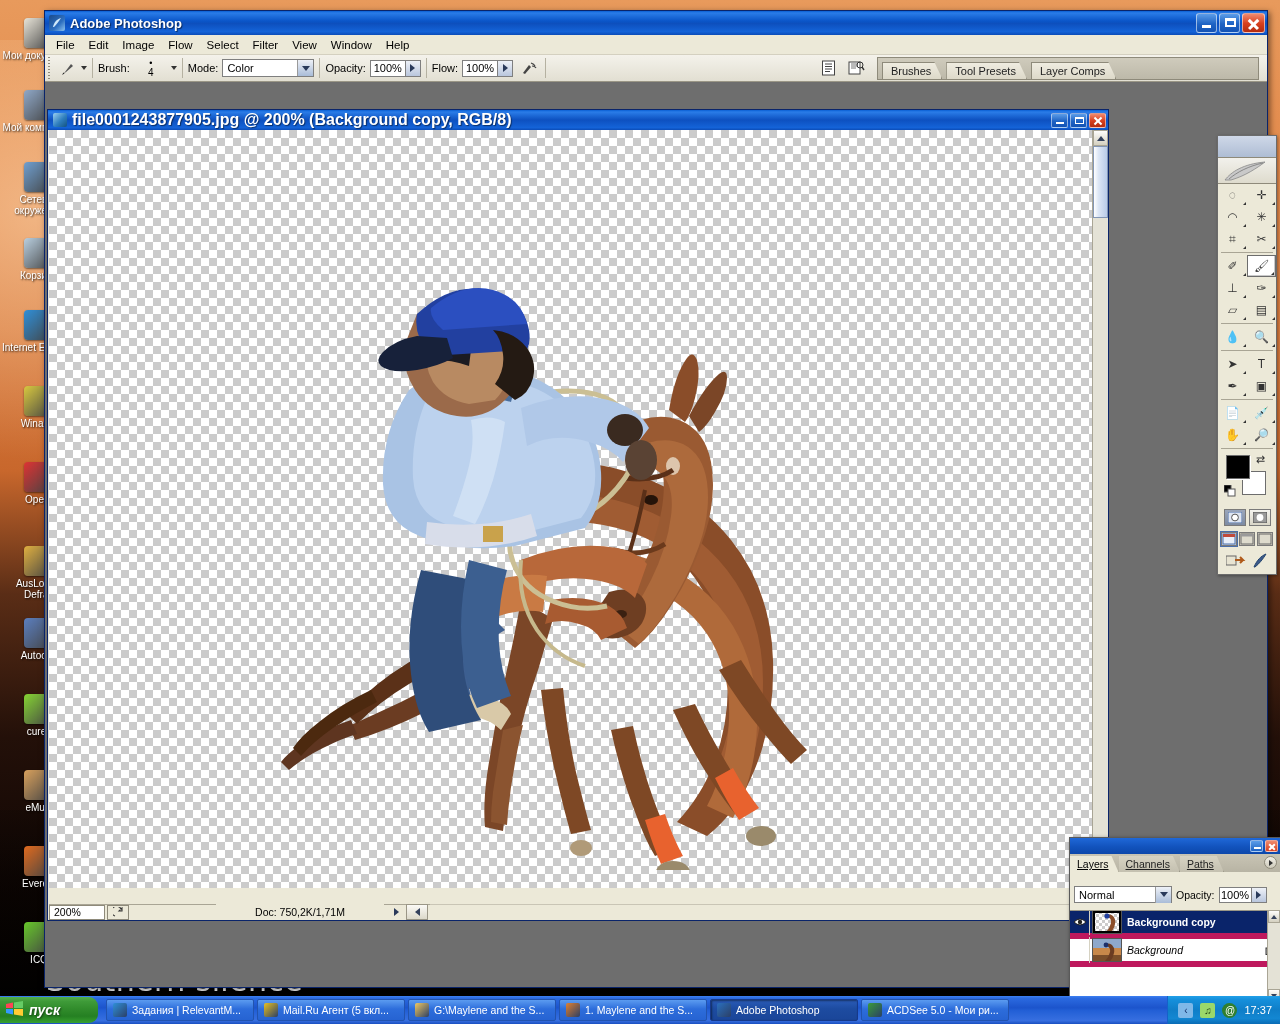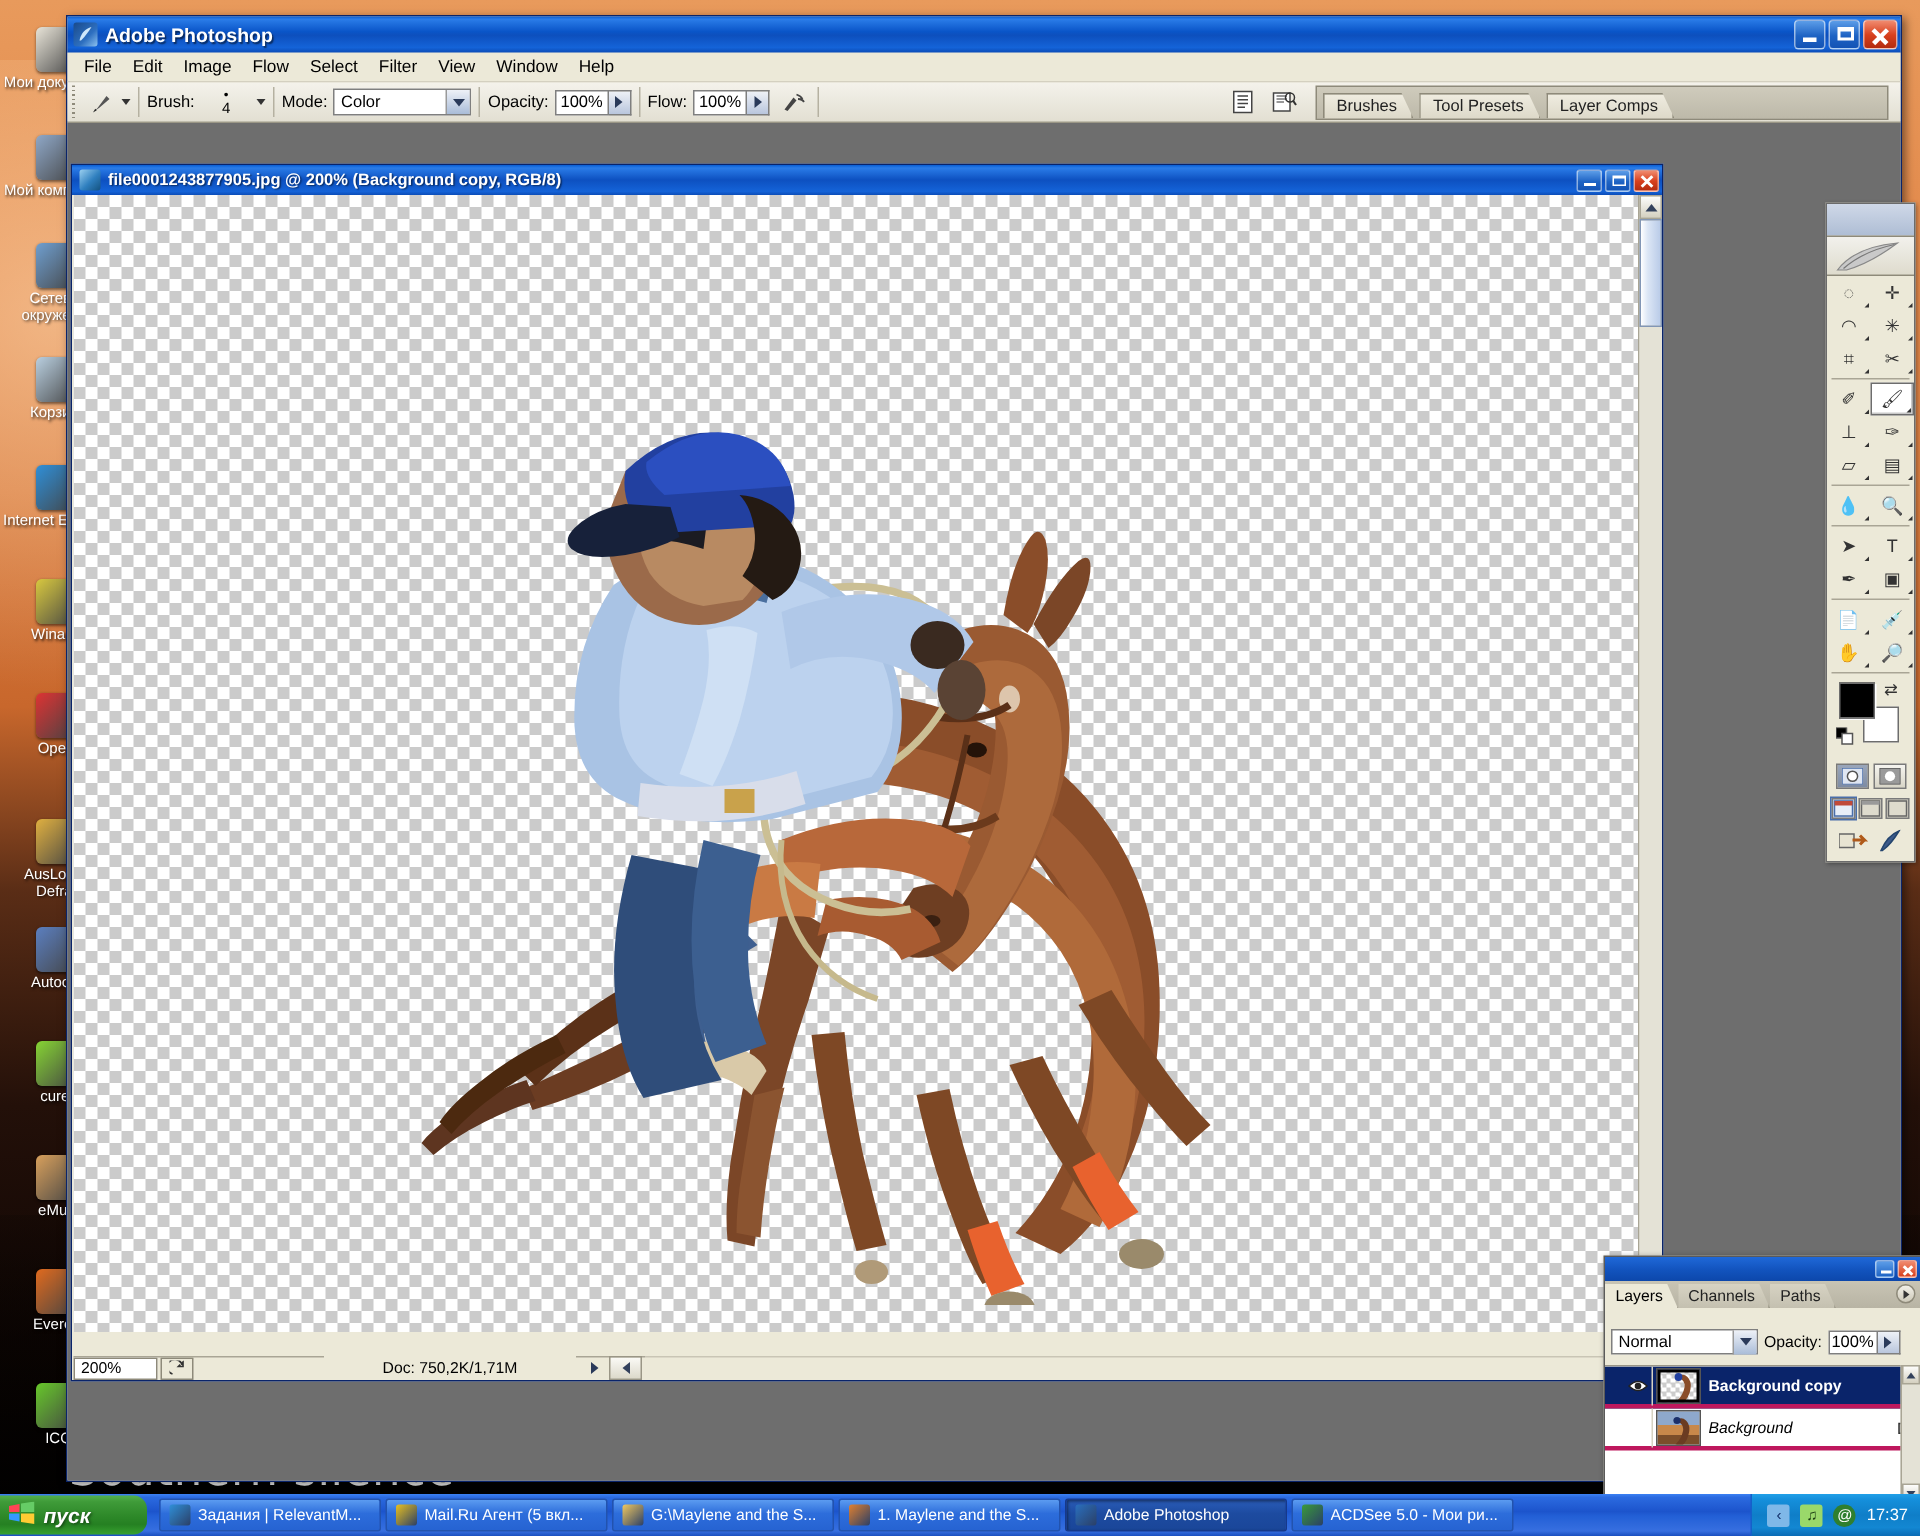--- a/index.html
+++ b/index.html
@@ -139,21 +139,21 @@
   .docwin {
     position:absolute; left:2px; top:27px; width:1062px; height:812px;
     border:1px solid #0a246a; background:#ece9d8;
   }
   .doctitle {
     height:20px; background: linear-gradient(180deg,#0a5fd4,#2a7ce8 10%,#0d50c0 50%,#1463d8 88%,#0b4cb8);
     display:flex;align-items:center;padding:0 2px 0 5px;
   }
   .doctitle .dt-icon{width:14px;height:14px;margin-right:5px;border-radius:2px;
     background:linear-gradient(135deg,#9bd0f0,#2f7fbf 55%,#14527f);}
-  .doctitle .dt-text{color:#fff;font-weight:bold;font-size:11px;flex:1;
+  .doctitle .dt-text{color:#fff;font-weight:bold;font-size:16px;flex:1;
     text-shadow:1px 1px 1px rgba(0,0,0,.5);}
   .dwbtn{width:17px;height:15px;border-radius:2px;border:1px solid rgba(255,255,255,.5);
     background:linear-gradient(180deg,#5c9de8,#1e63c4 55%,#1353b5);position:relative;margin-left:2px;}
   .dwbtn.close{background:linear-gradient(180deg,#f08a6e,#d8401e 52%,#b32c10);}
   .dwbtn .m1{position:absolute;left:4px;bottom:3px;width:8px;height:2px;background:#fff;}
   .dwbtn .m2{position:absolute;left:4px;top:3px;width:9px;height:7px;border:1.5px solid #fff;border-top-width:2.5px;}
   .dwbtn .x1,.dwbtn .x2{position:absolute;left:3px;top:6.5px;width:10px;height:2px;background:#fff;}
   .dwbtn .x1{transform:rotate(45deg);} .dwbtn .x2{transform:rotate(-45deg);}
 
   .canvasarea {
@@ -243,29 +243,30 @@
   .pbtn.close{background:linear-gradient(180deg,#f08a6e,#d8401e);}
   .pbtn .m1{position:absolute;left:3px;bottom:2px;width:7px;height:2px;background:#fff;}
   .pbtn .x1,.pbtn .x2{position:absolute;left:2px;top:5px;width:8px;height:2px;background:#fff;}
   .pbtn .x1{transform:rotate(45deg);}.pbtn .x2{transform:rotate(-45deg);}
   .pal-tabs { height:18px; display:flex; align-items:flex-end;
     background:linear-gradient(180deg,#c8c4b4,#b8b4a4); position:relative;}
   .ptab {
     height:16px;padding:0 9px 0 7px;font-size:10.5px;display:flex;align-items:center;color:#222;
     background:linear-gradient(180deg,#d7d3c3,#c4c0b0); border-right:1px solid #8e8a7a;
     clip-path: polygon(0 0, calc(100% - 7px) 0, 100% 100%, 0 100%);
+    text-decoration: underline;
   }
   .ptab.active{background:#ece9d8;color:#000;}
   .pal-menu{position:absolute;right:3px;top:2px;width:13px;height:13px;border-radius:50%;
     background:linear-gradient(180deg,#f2f0e8,#cdc9b9);border:1px solid #8e8a7a;
     display:flex;align-items:center;justify-content:center;}
   .pal-row { display:flex;align-items:center;padding:14px 4px;gap:4px;font-size:10.5px;color:#000;}
   .layers-list{position:absolute;left:0;right:0;top:72px;bottom:22px;background:#fff;
     border-top:1px solid #9a9686;border-bottom:1px solid #9a9686;overflow:hidden;}
-  .layer-row{display:flex;align-items:center;height:28px;border-bottom:3px solid #be185d;padding-right:4px;padding-left:12px;}
+  .layer-row{display:flex;align-items:center;height:28px;border-bottom:6px solid #be185d;padding-right:4px;}
   .layer-row.sel{background:#0a246a;color:#fff;}
   .eye-cell{width:20px;height:26px;display:flex;align-items:center;justify-content:center;border-right:1px solid #d6d2c2;}
   .thumb{width:30px;height:24px;margin:0 5px 0 2px;border:1px solid #555;
     background: repeating-conic-gradient(#fff 0% 25%, #ccc 0% 50%) 0 0/6px 6px; position:relative;overflow:hidden;}
   .thumb.sel-out{outline:2px solid #000;outline-offset:-3px;}
   .layer-name{font-size:10.5px;flex:1;}
   .layer-name.italic{font-style:italic;}
   .pal-footer{position:absolute;left:0;right:0;bottom:0;height:21px;display:flex;align-items:center;
     gap:8px;padding-left:7px;background:#ece9d8;}
   .fbtn{width:15px;height:15px;display:flex;align-items:center;justify-content:center;}

